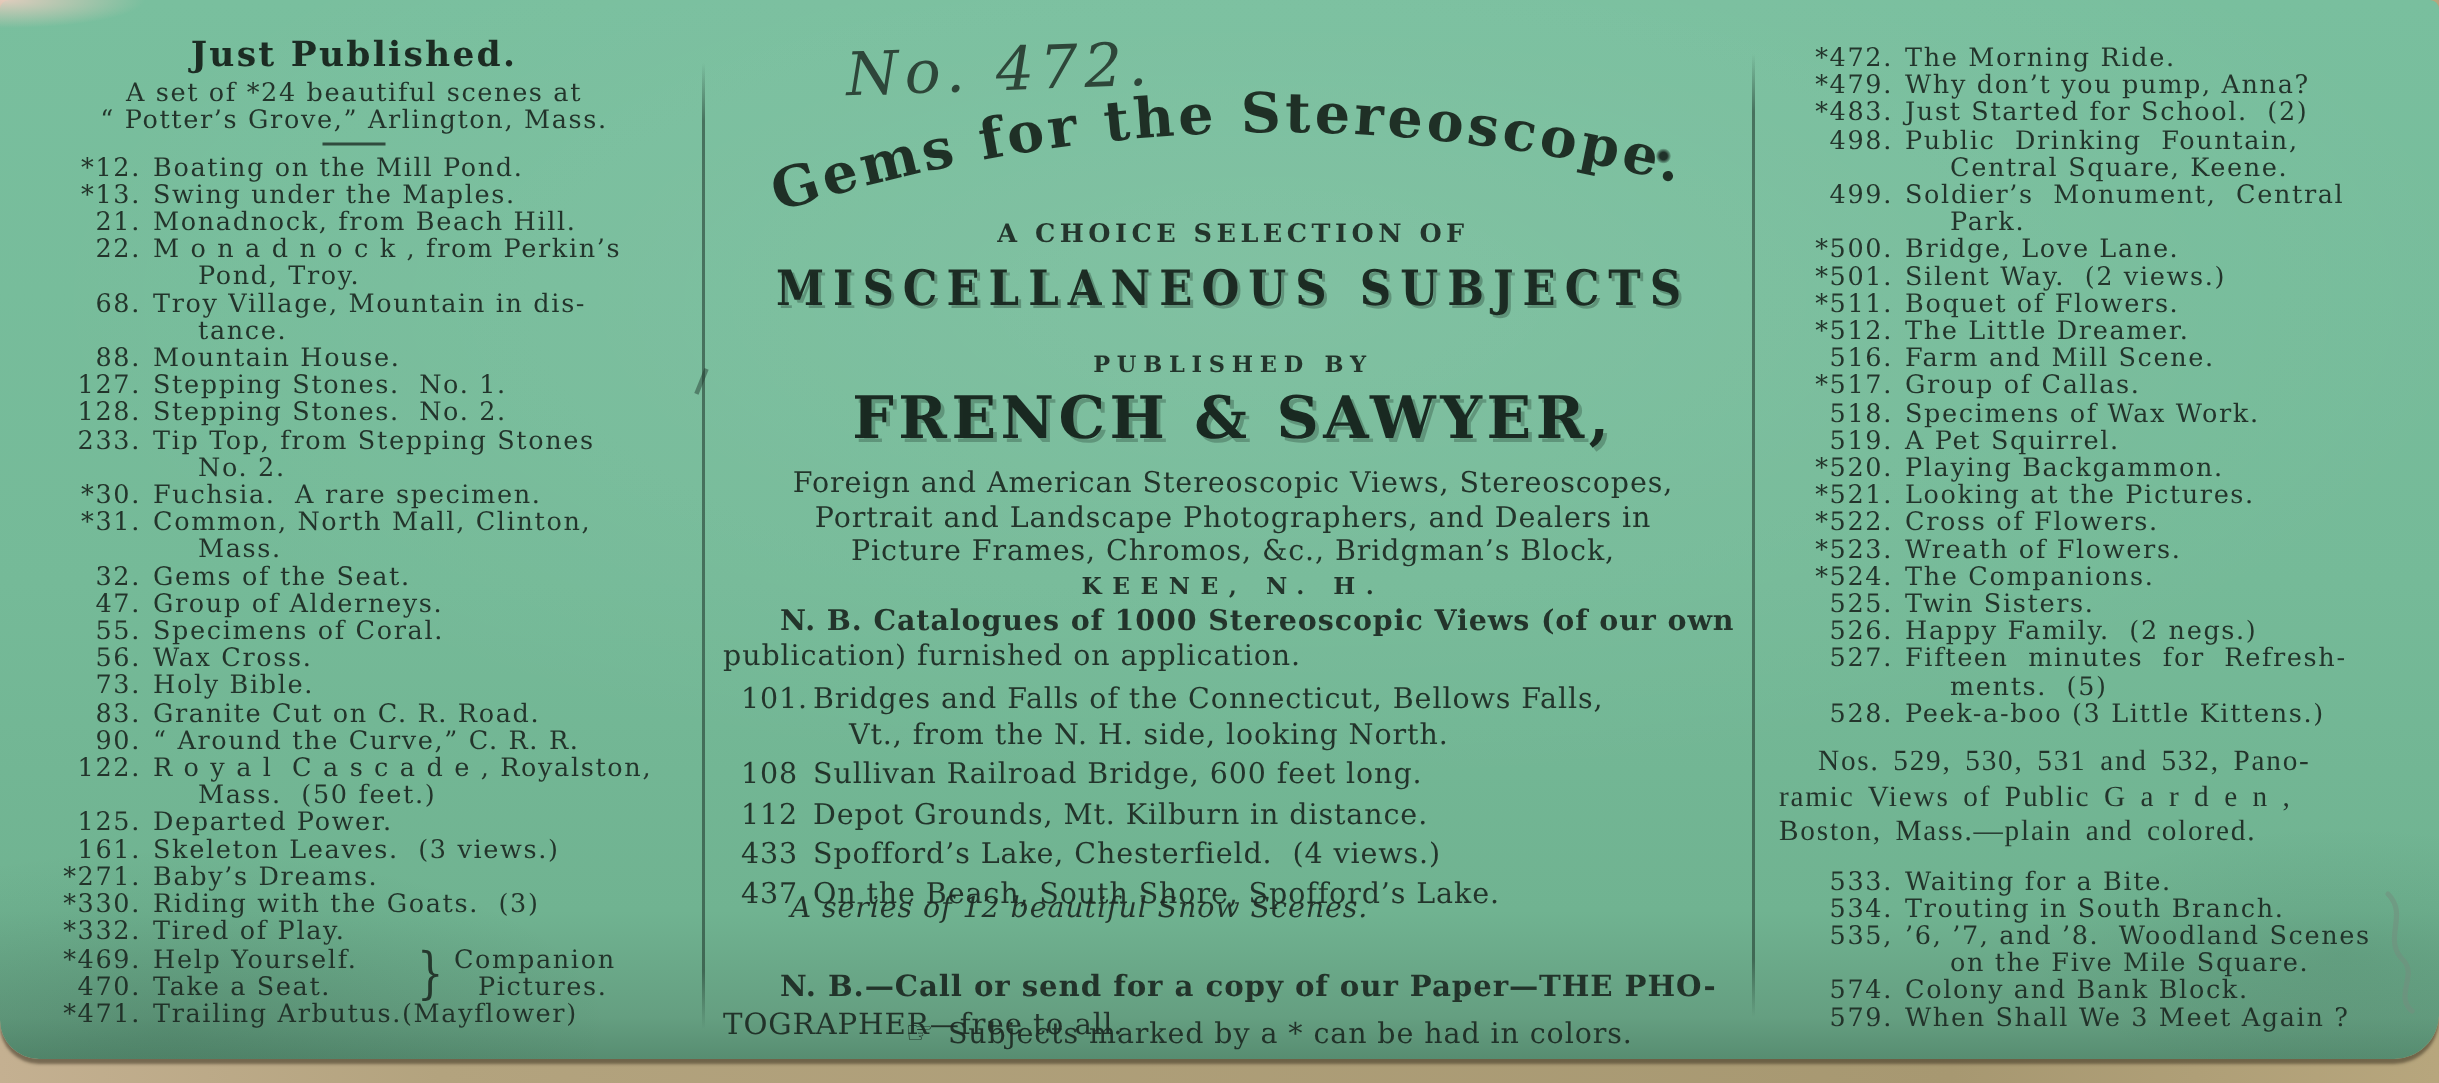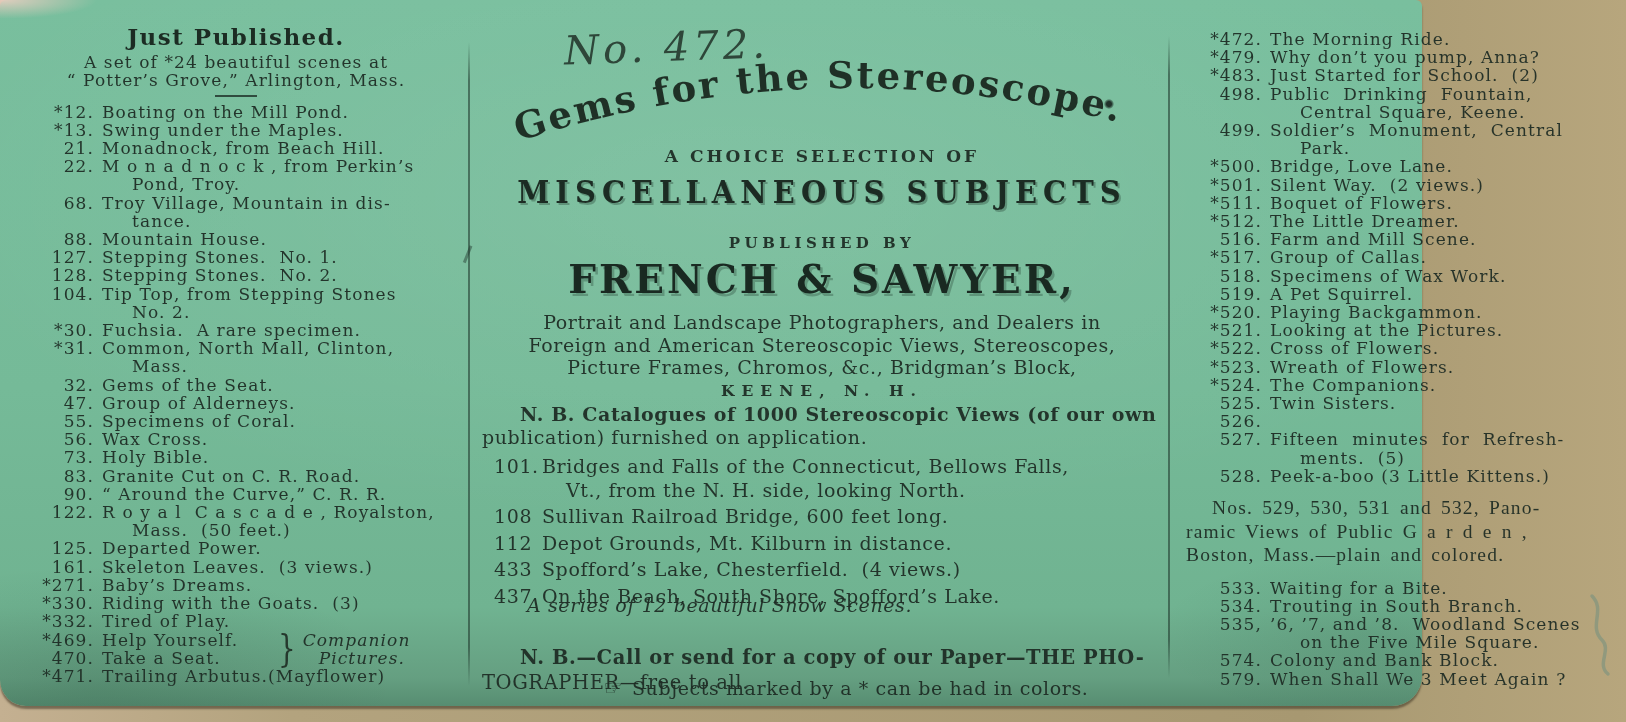--- a/index.html
+++ b/index.html
@@ -7,21 +7,21 @@
     font-family:"DejaVu Serif", serif;
     background:#a89972;
     -webkit-font-smoothing:antialiased;
   }
   .stage{
     position:relative;width:1626px;height:722px;overflow:hidden;
     background:linear-gradient(90deg,#c4b091 0%,#b3a37e 18%,#a79871 80%,#b7a67d 100%);
   }
   
   .card{
-    position:absolute;left:0;top:0;width:1422px;height:706px;
+    position:absolute;left:0;top:0;width:1626px;height:706px;
     border-radius:6px 6px 30px 26px;
     background:
       radial-gradient(1200px 480px at 52% 28%, rgba(255,255,255,.07), transparent 70%),
       radial-gradient(420px 170px at 7% 97%, rgba(15,45,32,.14), transparent 70%),
       radial-gradient(300px 120px at 96% 90%, rgba(15,45,32,.10), transparent 70%),
       linear-gradient(180deg,#79bf9e 0%,#75ba98 55%,#70b391 86%,#659f81 96%,#578d71 100%);
     box-shadow:0 3px 2px rgba(58,50,32,.55);
     color:rgba(30,44,36,.94);
   }
   .corner-blush{
@@ -44,21 +44,21 @@
   .c-line{margin-left:30px;}
 
   
   .col-left{position:absolute;left:12px;top:28px;width:448px;font-size:17px;line-height:18.2px;letter-spacing:1.1px;}
   .jp-header{font-size:23px;font-weight:bold;text-align:center;letter-spacing:1.5px;color:rgba(24,37,30,.96);}
   .jp-intro{margin-top:7px;text-align:center;}
   .jp-rule{width:42px;height:2px;background:rgba(30,46,37,.8);margin:5px auto 6px auto;border:0;}
   .comp-group{display:flex;align-items:center;}
   .comp-left{flex:0 0 262px;}
   .comp-brace{font-size:37px;font-weight:normal;transform:scaleX(.75);margin:0 1px;color:rgba(30,44,36,.9);}
-  .comp-right{padding-left:2px;font-style:italic;}
+  .comp-right{padding-left:2px;}
   .comp-right .r2{padding-left:16px;}
 
   
   .col-right{position:absolute;left:1186px;top:30px;width:434px;font-size:17px;line-height:18.2px;letter-spacing:1.1px;}
   .col-right .li-num{flex:0 0 76px;padding-right:8px;}
   .col-right .c-line{}
   .rc-para{margin:11px 0 12px 0;font-size:19.5px;line-height:23.5px;word-spacing:3px;letter-spacing:1.2px;font-family:Liberation Serif, serif;}
   .rc-para .p1{padding-left:26px;}
   .rc-items2{margin-top:2px;}
 
@@ -161,21 +161,21 @@
               <div class="t-line">Stepping Stones.  No. 1.</div>
             </div>
           </div>
           <div class="li-row">
             <span class="li-num">128.</span>
             <div class="li-text">
               <div class="t-line">Stepping Stones.  No. 2.</div>
             </div>
           </div>
           <div class="li-row">
-            <span class="li-num">104.</span>
+            <span class="li-num">233.</span>
             <div class="li-text">
               <div class="t-line">Tip Top, from Stepping Stones</div>
               <div class="c-line">No. 2.</div>
             </div>
           </div>
           <div class="li-row">
             <span class="li-num">*30.</span>
             <div class="li-text">
               <div class="t-line">Fuchsia.  A rare specimen.</div>
             </div>
@@ -303,22 +303,22 @@
         <path id="archpath" d="M 20,118 Q 344,8 670,100" fill="none"></path>
         <text><textPath href="#archpath" xlink:href="#archpath" startOffset="22">Gems for the Stereoscope.</textPath></text>
       </svg>
 
       <div class="c-block choice">A CHOICE SELECTION OF</div>
       <div class="c-block misc">MISCELLANEOUS SUBJECTS</div>
       <div class="c-block firm">FRENCH &amp; SAWYER,</div>
       <div class="c-block pubby">PUBLISHED BY</div>
 
       <div class="c-block desc">
+        <div>Foreign and American Stereoscopic Views, Stereoscopes,</div>
         <div>Portrait and Landscape Photographers, and Dealers in</div>
-        <div>Foreign and American Stereoscopic Views, Stereoscopes,</div>
         <div>Picture Frames, Chromos, &amp;c., Bridgman’s Block,</div>
       </div>
 
       <div class="c-block keene">KEENE, N. H.</div>
 
       <div class="nbp nb1">
         <div class="l1">N. B.   Catalogues of 1000 Stereoscopic Views (of our own</div>
         <div>publication) furnished on application.</div>
       </div>
 
@@ -481,20 +481,23 @@
             </div>
           </div>
           <div class="li-row">
             <span class="li-num">525.</span>
             <div class="li-text">
               <div class="t-line">Twin Sisters.</div>
             </div>
           </div>
           <div class="li-row">
             <span class="li-num">526.</span>
+            <div class="li-text">
+              <div class="t-line">Happy Family.  (2 negs.)</div>
+            </div>
           </div>
           <div class="li-row">
             <span class="li-num">527.</span>
             <div class="li-text">
               <div class="t-line">Fifteen  minutes  for  Refresh-</div>
               <div class="c-line">ments.  (5)</div>
             </div>
           </div>
           <div class="li-row">
             <span class="li-num">528.</span>

